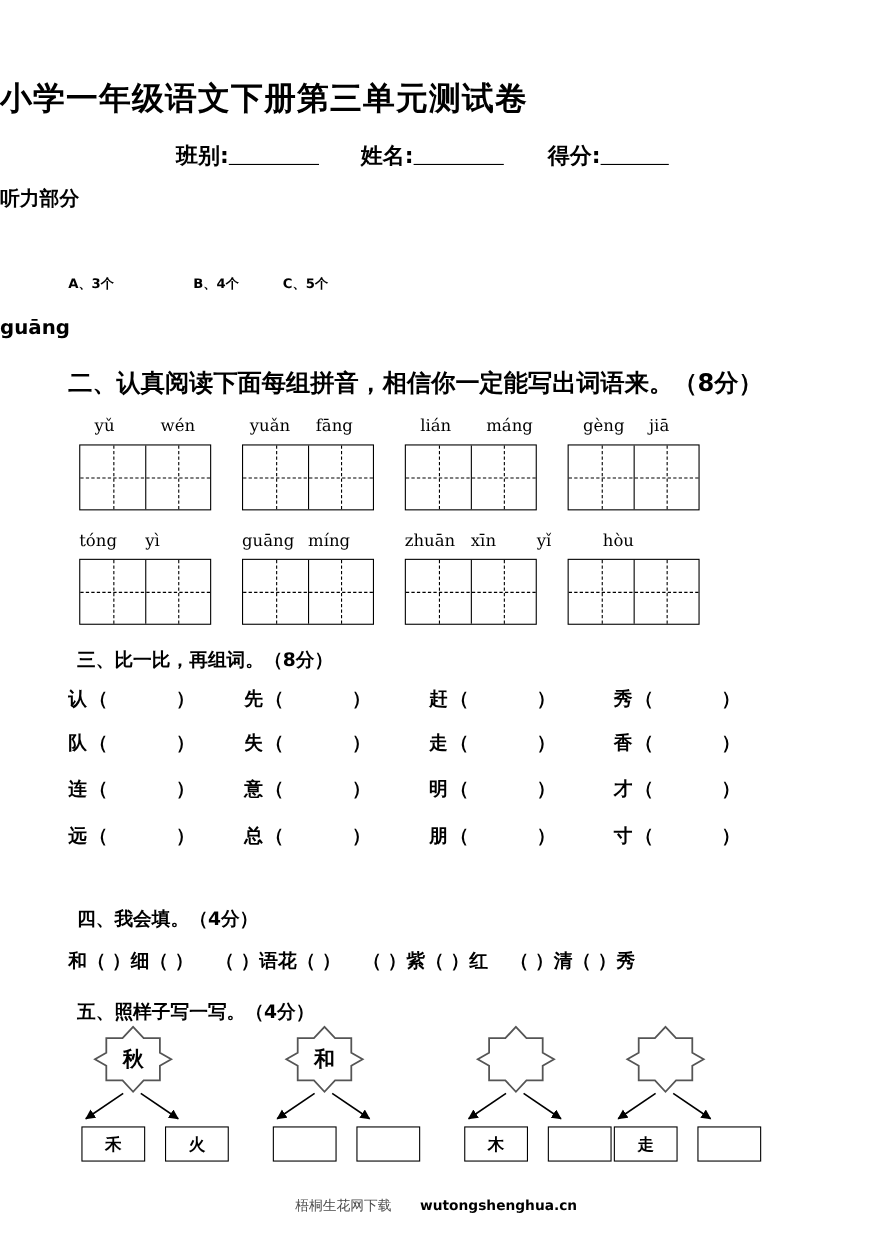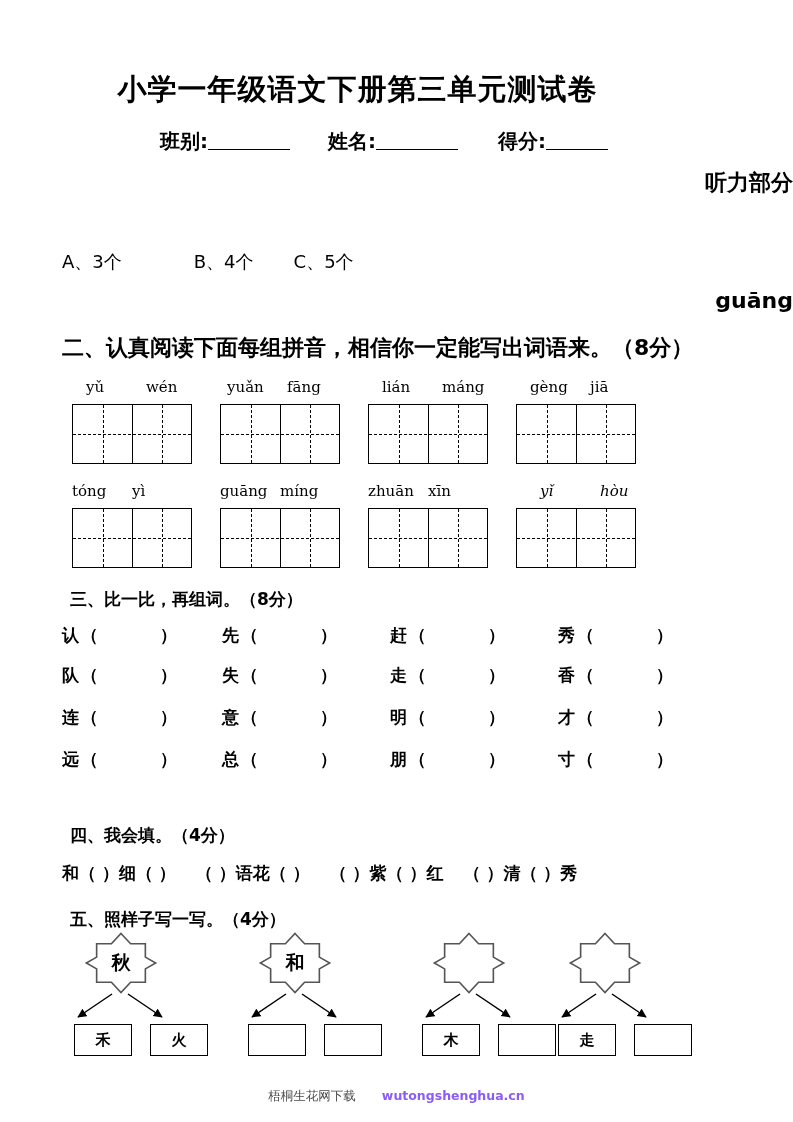--- a/index.html
+++ b/index.html
@@ -9,21 +9,21 @@
     font-family:"Liberation Serif","DejaVu Serif",serif;
     color:#000;
     position:relative;
     overflow:hidden;
   }
   .page{position:relative;width:793px;height:1122px;}
 
   
   .title{
     position:absolute;left:0;top:70px;width:715px;
-    text-align:center;
+    text-align:left;
     font-size:29px;font-weight:bold;
     letter-spacing:1px;
     font-family:"DejaVu Sans","Liberation Sans",sans-serif;
   }
 
   
   .info-line{
     position:absolute;left:160px;top:128px;
     font-size:20px;font-weight:bold;
     font-family:"DejaVu Sans","Liberation Sans",sans-serif;
@@ -38,41 +38,41 @@
   }
   .rule-w1{width:82px;}
   .rule-w2{width:82px;}
   .rule-w3{width:62px;}
   .gap-a{display:inline-block;width:38px;}
   .gap-b{display:inline-block;width:40px;}
 
   
   .sec-center{
     position:absolute;width:793px;left:0;
-    text-align:right;
-    font-size:22px;font-weight:bold;
+    text-align:left;
+    font-size:18px;font-weight:bold;
     font-family:"DejaVu Sans","Liberation Sans",sans-serif;
   }
   #hd-listening{top:168px;}
   #hd-literacy{top:288px;}
 
   
   .q-head{
     position:absolute;
     font-size:17px;font-weight:bold;
     font-family:"DejaVu Sans","Liberation Sans",sans-serif;
     white-space:nowrap;
   }
 
   
   #q1-line{left:62px;top:207px;}
   #q1-line .pts{margin-left:72px;}
   #q1-opts{
     position:absolute;left:62px;top:250px;
-    font-size:18px;font-weight:normal;
+    font-size:12px;font-weight:bold;
     font-family:"DejaVu Sans","Liberation Sans",sans-serif;
     white-space:nowrap;
   }
   #q1-opts .opt{display:inline-block;}
   #q1-opts .sp1{display:inline-block;width:72px;}
   #q1-opts .sp2{display:inline-block;width:40px;}
 
   
   #q2-head{left:62px;top:333px;font-size:22px;}
 
@@ -158,21 +158,21 @@
   .ansbox.right{left:88px;}
 
   
   .footer{
     position:absolute;left:0;top:1088px;width:793px;
     text-align:center;
     font-size:12.5px;
     color:#4a4a4a;
     font-family:"DejaVu Sans","Liberation Sans",sans-serif;
   }
-  .footer .site{margin-left:26px;font-weight:bold;color:#8b5cf6;}
+  .footer .site{margin-left:26px;font-weight:bold;color:#000000;}
 </style>
 </head>
 <body>
 
 <div class="page">
 
   <div class="title">小学一年级语文下册第三单元测试卷</div>
 
   <div class="info-line">
     <span class="info-item"><span class="lbl">班别:</span><span class="rule rule-w1"></span></span><span class="gap-a"></span><span class="info-item"><span class="lbl">姓名:</span><span class="rule rule-w2"></span></span><span class="gap-b"></span><span class="info-item"><span class="lbl">得分:</span><span class="rule rule-w3"></span></span>
@@ -220,21 +220,21 @@
         <div class="hdash"></div>
         <div class="vdash-a"></div>
         <div class="vdash-b"></div>
       </div>
   </div>
 
   <div class="py-row" style="top:482px;">
     <div class="py-group" style="left:72px;"><span>tóng</span><span>yì</span></div>
     <div class="py-group" style="left:220px;"><span>guāng</span><span>míng</span></div>
     <div class="py-group" style="left:368px;"><span>zhuān</span><span>xīn</span></div>
-    <div class="py-group" style="left:540px;font-style:italic;"><span>yǐ</span><span>hòu</span></div>
+    <div class="py-group" style="left:488px;"><span>yǐ</span><span>hòu</span></div>
   </div>
 
   <div class="grid-row" style="top:508px;">
     <div class="tzg" style="left:72px;">
         <div class="vmid"></div>
         <div class="hdash"></div>
         <div class="vdash-a"></div>
         <div class="vdash-b"></div>
       </div>
     <div class="tzg" style="left:220px;">

